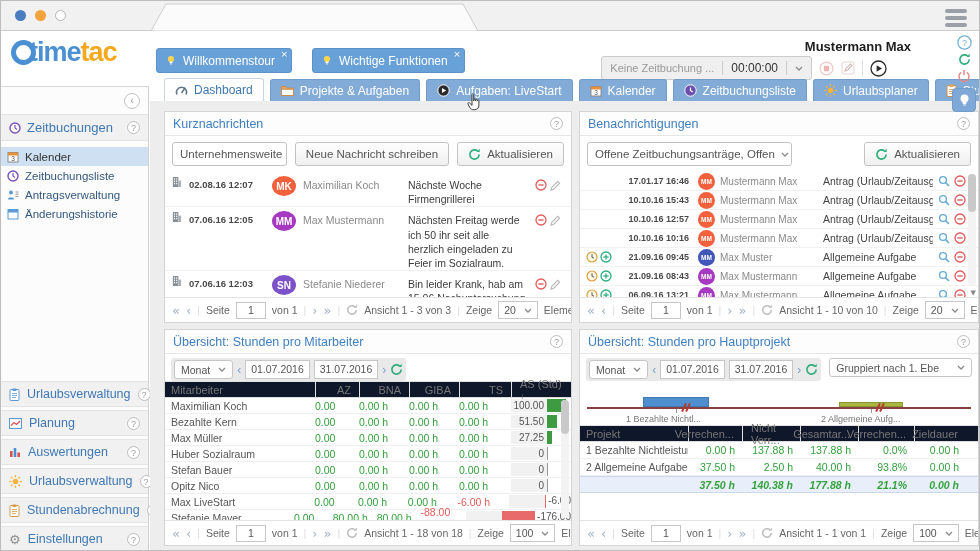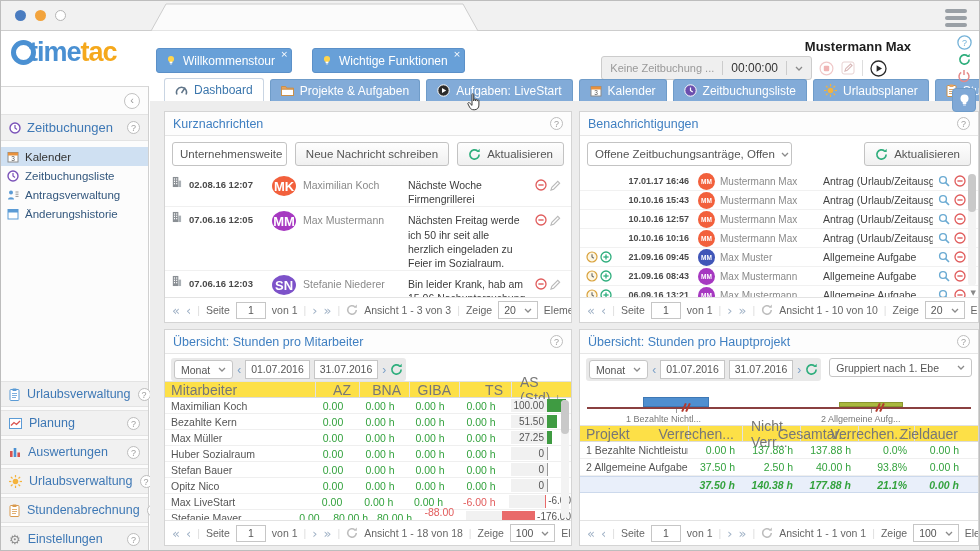--- a/index.html
+++ b/index.html
@@ -55,21 +55,21 @@
 #p-prj{left:429px;top:228px;width:400px;height:217px}
 .phead{height:24px;border-bottom:1px solid #e6e6e6;display:flex;align-items:center;padding:0 8px;color:#3f7fc1;font-size:12.5px;background:#fdfdfd}
 .ptools{display:flex;align-items:center;gap:8px;padding:6px 7px;height:36px}
 .dd{display:flex;align-items:center;justify-content:space-between;border:1px solid #c3c3c3;border-radius:3px;background:#fff;height:24px;padding:0 7px;font-size:11.5px;color:#555;gap:6px;cursor:pointer;white-space:nowrap;overflow:hidden}
 .btn{display:flex;align-items:center;gap:6px;border:1px solid #c3c3c3;border-radius:3px;background:linear-gradient(#fefefe,#f0f0f0);height:24px;padding:0 10px;font-size:11.5px;color:#555;white-space:nowrap;cursor:pointer}
 .rows{position:relative;overflow:hidden}
 
 .mrow{display:flex;align-items:flex-start;padding:4px 6px 0 6px;gap:7px;font-size:11px;border-bottom:1px solid #f0f0f0}
 .mdate{width:76px;font-weight:bold;font-size:9.5px;color:#4a4a4a;padding-top:3px}
 .av{border-radius:50%;color:#fff;display:inline-flex;align-items:center;justify-content:center;font-weight:bold;flex:0 0 auto}
-.av.m{width:24px;height:20px;font-size:13px}
+.av.m{width:24px;height:20px;font-size:10px}
 .av.n{width:17px;height:17px;font-size:6.5px}
 .mname{width:98px;color:#8a8a8a;font-size:10.5px;padding-top:3px}
 .mtext{flex:1;color:#3c3c3c;font-size:10.5px;line-height:1.35;padding-top:2px}
 .macts{width:30px;display:flex;gap:3px;padding-top:3px}
 
 .nrow{display:flex;align-items:center;height:19px;padding:0 6px;font-size:10.5px;gap:5px;border-bottom:1px solid #f1f1f1}
 .nlead{width:30px;display:flex;gap:2px}
 .ndate{width:72px;font-weight:bold;font-size:9px;color:#4a4a4a;text-align:right;padding-right:4px}
 .nname{width:98px;color:#8a8a8a;font-size:10px}
 .ntext{flex:1;color:#444;font-size:10.5px;white-space:nowrap;overflow:hidden}
@@ -80,25 +80,25 @@
 .psep{color:#ddd}
 .pginput{width:30px;height:17px;border:1px solid #c6c6c6;text-align:center;font-size:10.5px;color:#555}
 .psel{display:inline-flex;align-items:center;gap:8px;border:1px solid #c6c6c6;background:#fff;height:18px;padding:0 5px;font-size:10.5px;color:#555;cursor:pointer}
 
 .ptools2{display:flex;align-items:flex-start;gap:8px;padding:4px 6px;height:27px}
 .tgroup{display:inline-flex;align-items:center;background:#e9e9e9;border-radius:3px;padding:2px 3px;gap:4px}
 .msel{background:#fff;border:1px solid #c6c6c6;border-radius:3px;height:19px;display:inline-flex;align-items:center;padding:0 6px;font-size:10.5px;color:#555;gap:8px;cursor:pointer}
 .dbox{background:#fff;border:1px solid #c6c6c6;height:19px;line-height:17px;padding:0 5px;font-size:10.5px;color:#555}
 .navc{color:#7ba0c8;font-size:12px;cursor:pointer}
 
-.thead{display:flex;background:#fde047;border-top:1px solid #e2e2e2;border-bottom:1px solid #dcdcdc;height:17px;align-items:center;font-size:14px;color:#777}
+.thead{display:flex;background:#0f172a;border-top:1px solid #e2e2e2;border-bottom:1px solid #dcdcdc;height:17px;align-items:center;font-size:11px;color:#777}
 .thead>div{border-left:1px solid #e2e2e2;height:100%;display:flex;align-items:center;justify-content:flex-end;padding:0 8px}
 .thead>div:first-child{border-left:none;justify-content:flex-start;padding-left:6px}
 .erow{display:flex;align-items:center;height:16px;border-bottom:1px solid #efefef;font-size:10.5px}
-.ecell{text-align:center;padding-right:8px}
+.ecell{text-align:left;padding-right:8px}
 .ename{padding-left:6px;color:#555;overflow:hidden;white-space:nowrap}
 .pos{color:#33a23d}.neg{color:#e25c5c}
 .as-cell{display:flex;flex:1}
 .as-num{width:36px;background:#f1f1f1;height:13px;line-height:13px;text-align:right;padding-right:3px;color:#555;font-size:10px;flex:0 0 auto}
 .as-bar{height:13px;flex:0 0 auto}
 .as-neg{color:#555;font-size:10px;padding-left:2px;white-space:nowrap}
 
 .sbar{position:absolute;top:2px;right:2px;width:8px;bottom:12px;background:#f3f3f3;border-radius:4px}
 .sthumb{position:absolute;top:0;left:0;width:8px;background:#c9c9c9;border-radius:4px}
 .sdown{position:absolute;right:2px;bottom:1px;font-size:7px;color:#888}

